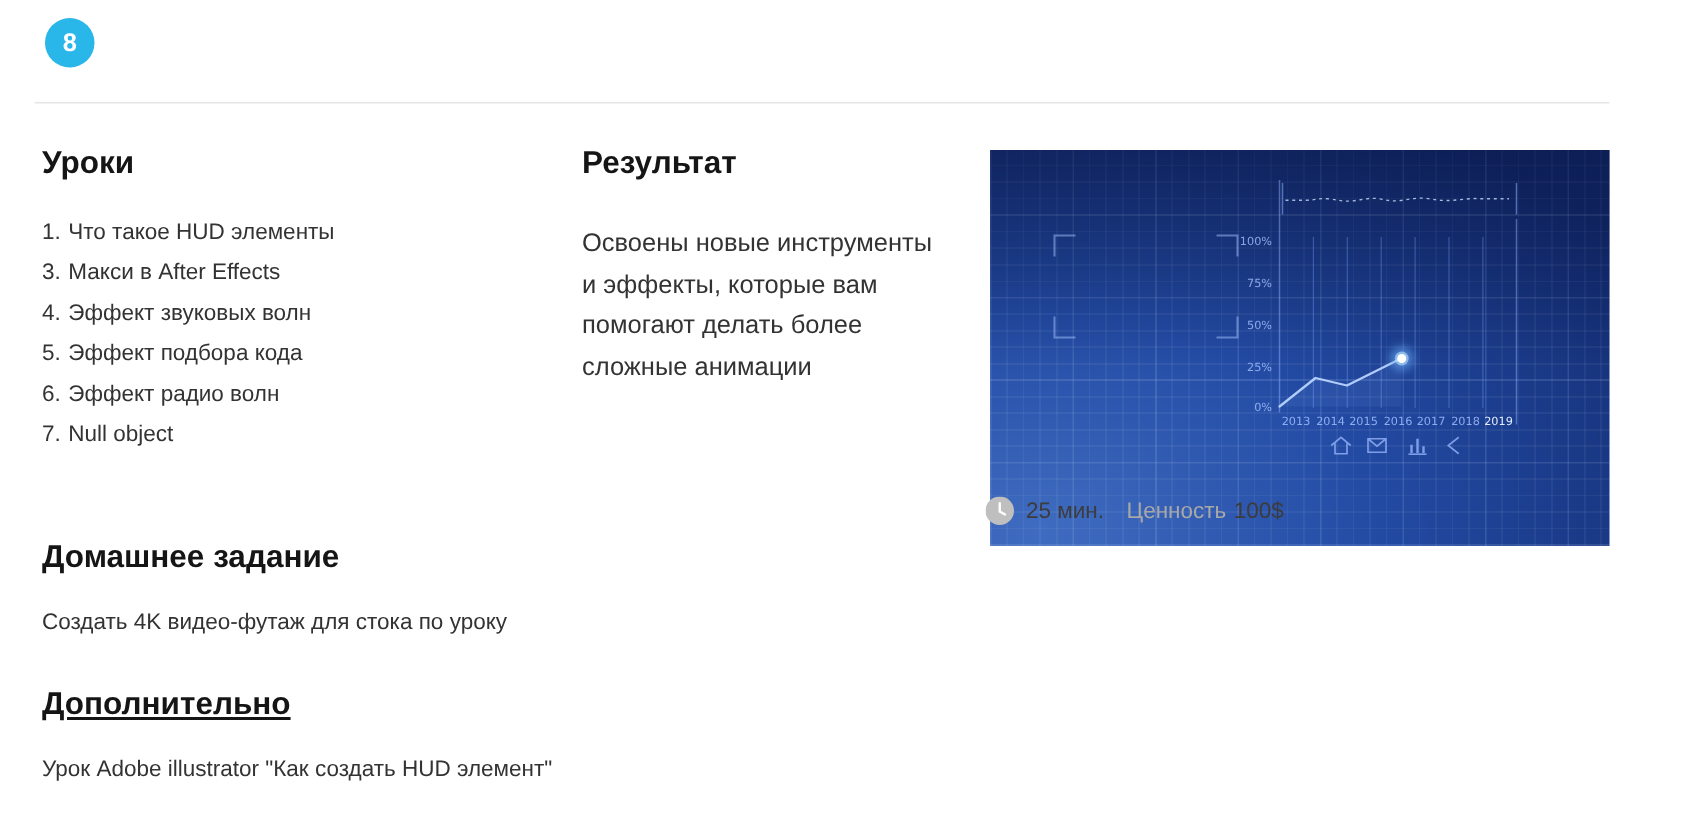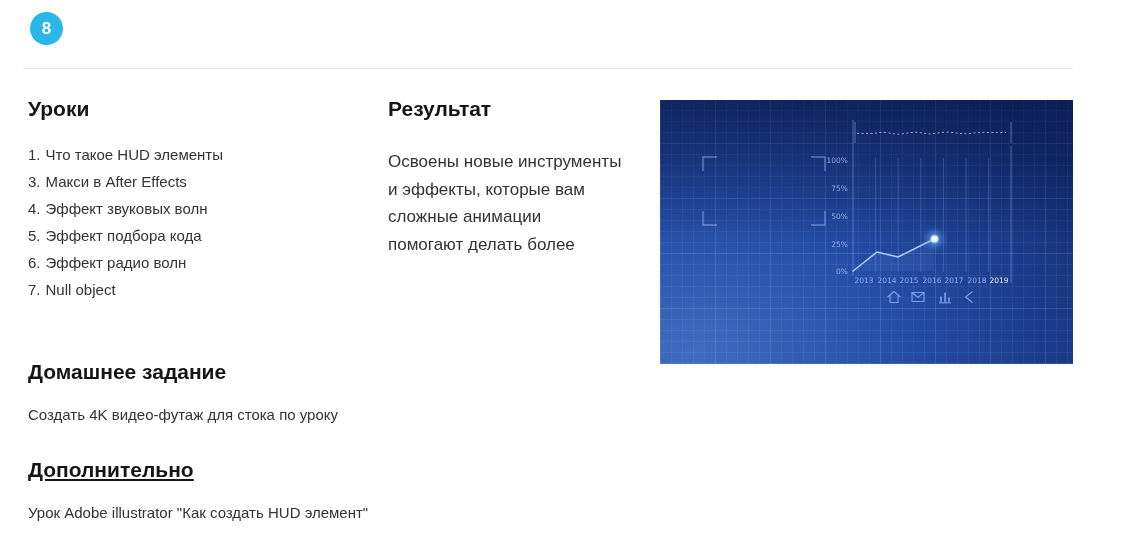--- a/index.html
+++ b/index.html
@@ -52,22 +52,22 @@
   <h2 class="sec-h" style="left:28px;top:360px;">Домашнее задание</h2>
   <div class="body-text" style="left:28px;top:406px;">Создать 4K видео-футаж для стока по уроку</div>
 
   <h2 class="sec-h" style="left:28px;top:458px;text-decoration:underline;">Дополнительно</h2>
   <div class="body-text" style="left:28px;top:504px;">Урок Adobe illustrator "Как создать HUD элемент"</div>
 
   <h2 class="sec-h" style="left:388px;top:97px;">Результат</h2>
   <div class="result-lines">
     <div>Освоены новые инструменты</div>
     <div>и эффекты, которые вам</div>
+    <div>помогают делать более</div>
     <div>сложные анимации</div>
-    <div>помогают делать более</div>
   </div>
 
   <div class="hud-wrap">
     <svg class="hud-svg" width="413" height="218" viewBox="0 0 413 218">
       <defs>
         <filter id="glowf" x="-300%" y="-300%" width="700%" height="700%">
           <feGaussianBlur stdDeviation="3"></feGaussianBlur>
         </filter>
       </defs>
 
@@ -107,14 +107,23 @@
       <g fill="none" stroke="rgba(150,180,250,0.8)" stroke-width="1.1">
         <path d="M227.5 197 L234 191.5 L240.5 197 M230 195.5 V202.5 H238 V195.5"></path>
         <path d="M252 192.5 H264 V201.5 H252 Z M252 192.5 L258 197.5 L264 192.5"></path>
         <path stroke-width="1.6" d="M281 202 V196.5 M285 202 V192.5 M289 202 V197.5"></path>
         <path d="M279 202.8 H291"></path>
         <path d="M312.5 191.5 L305.5 197 L312.5 202.5"></path>
       </g>
     </svg>
   </div>
 
+  <div class="caption">
+    <svg width="19" height="19" viewBox="0 0 19 19">
+      <circle cx="9.5" cy="9.5" r="9.5" fill="#bfbfbf"></circle>
+      <path d="M9.5 4.5 V10 L13 12" stroke="#fff" stroke-width="1.6" fill="none" stroke-linecap="round"></path>
+    </svg>
+    <span class="dur">25 мин.</span>
+    <span class="val-label">Ценность</span>
+    <span class="val-amount">100$</span>
+  </div>
 
 </div>
 
 </body></html>

